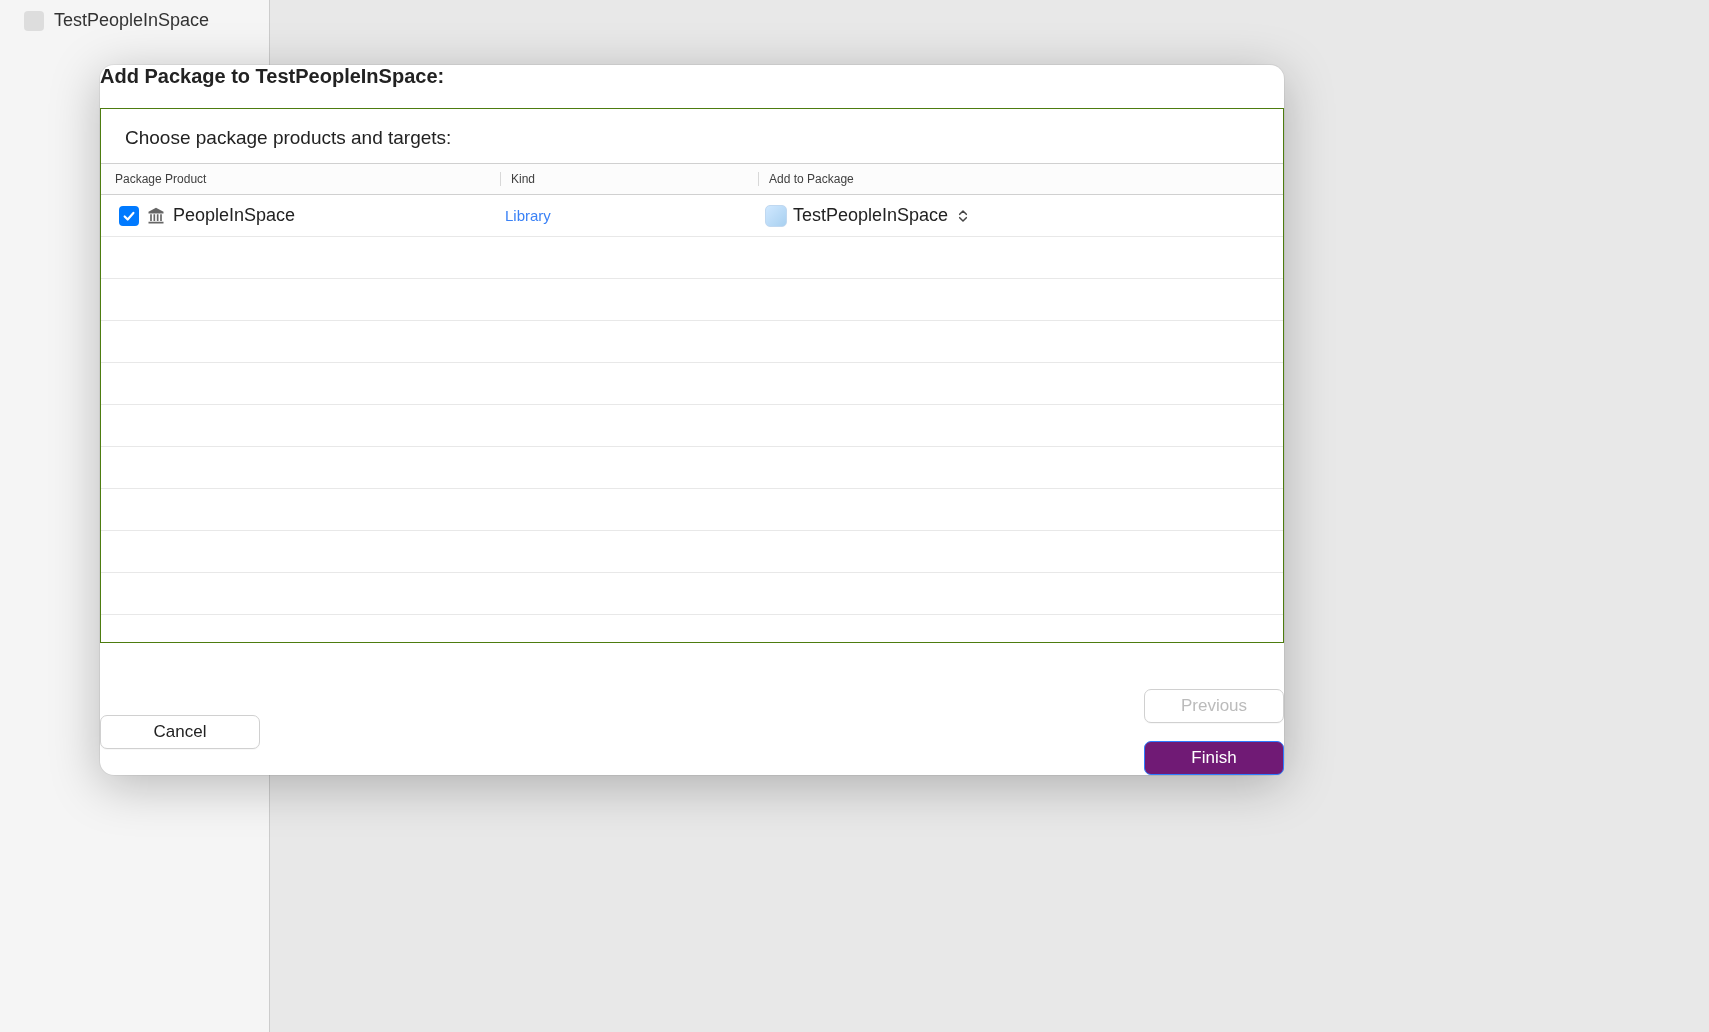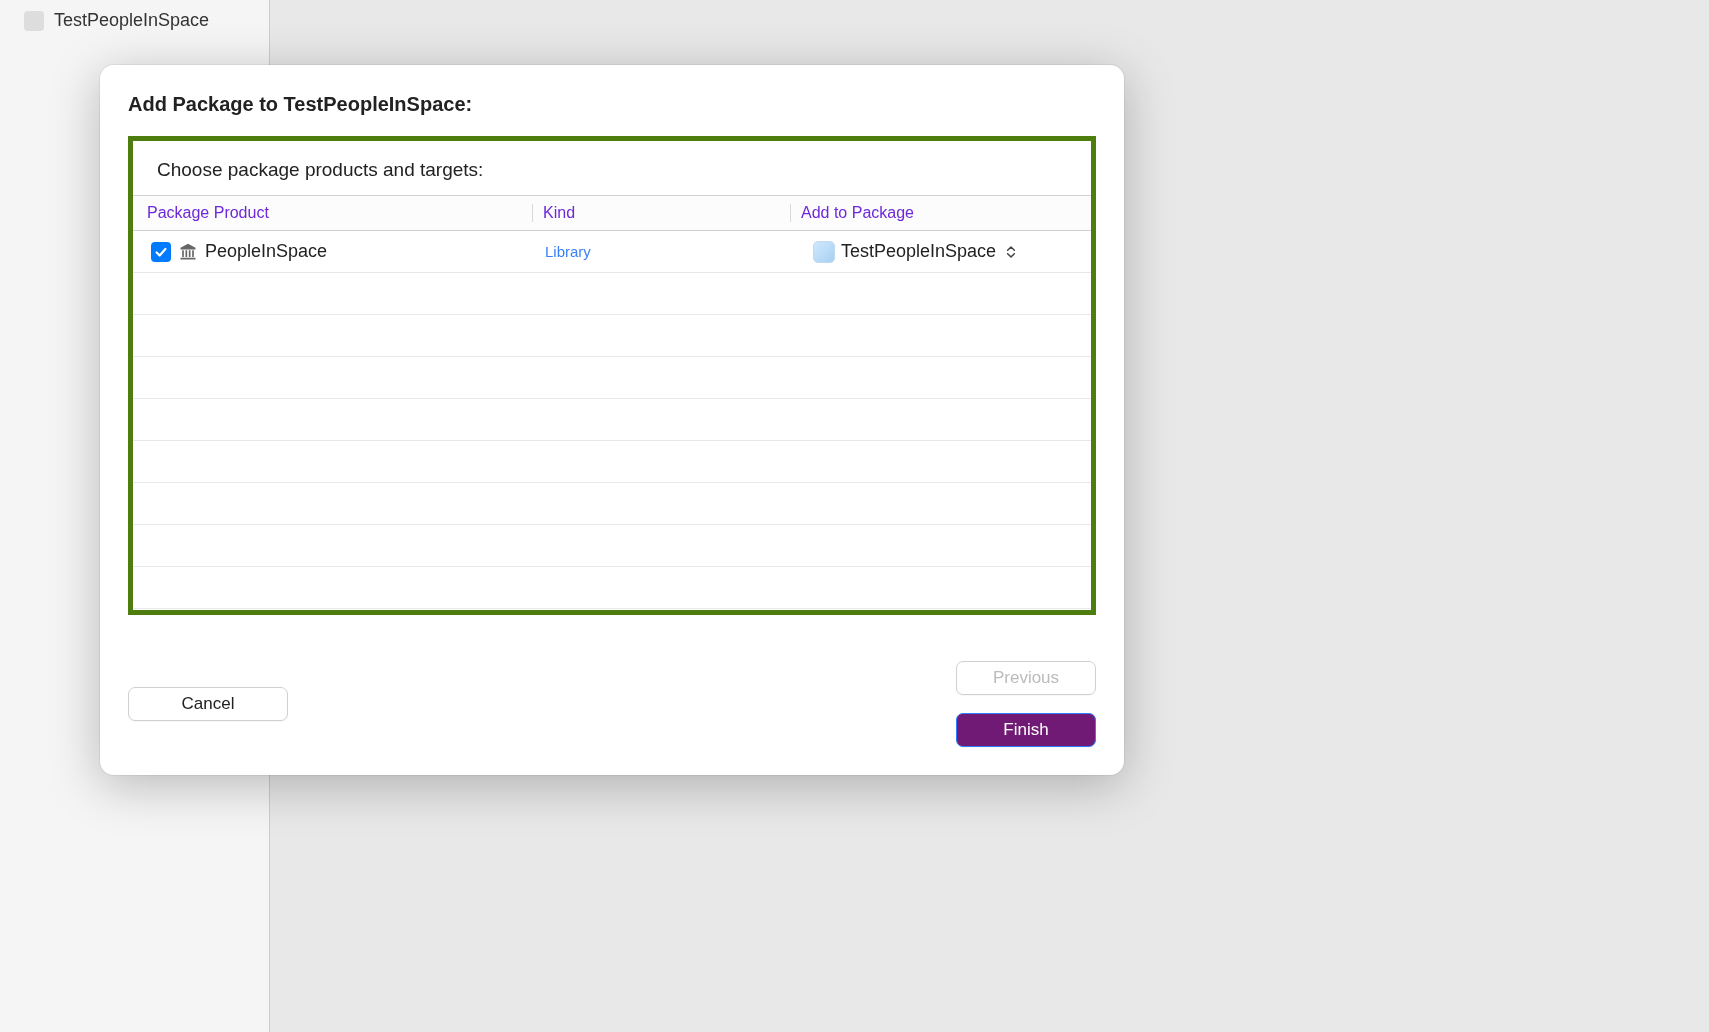--- a/index.html
+++ b/index.html
@@ -57,40 +57,39 @@
       top: 0;
       right: 0;
       height: 100%;
       background: #e8e8e8;
     }
     
     .modal {
       position: absolute;
       top: 65px;
       left: 100px;
-      width: 1024px;
+      width: 1184px;
       height: 710px;
       background: #fff;
       border-radius: 14px;
       box-shadow: 0 10px 50px rgba(0,0,0,0.25), 0 0 0 1px rgba(0,0,0,0.05);
       display: flex;
       flex-direction: column;
-      padding: 28px;
     }
     
     .modal-title {
       font-size: 20px;
       font-weight: 600;
       color: #222;
       margin-bottom: 20px;
     }
     
     .content-frame {
       flex: 1;
-      border: 5px solid #4d7c0f;
+      border: 1px solid #4d7c0f;
       display: flex;
       flex-direction: column;
       padding: 18px 0 0 0;
       overflow: hidden;
     }
     
     .subtitle {
       font-size: 19px;
       color: #222;
       padding: 0 24px 14px;
@@ -101,22 +100,22 @@
       margin: 0 0 0 0;
       overflow: hidden;
     }
     
     .table-header {
       display: flex;
       border-top: 1px solid #d0d0d0;
       border-bottom: 1px solid #d0d0d0;
       background: #fcfcfc;
       padding: 8px 0;
-      font-size: 16px;
-      color: #6d28d9;
+      font-size: 12px;
+      color: #404040;
     }
     
     .col-product {
       width: 400px;
       padding-left: 14px;
       border-right: 1px solid #d8d8d8;
     }
     
     .col-kind {
       width: 258px;
@@ -131,21 +130,20 @@
     
     .table-body {
       height: 100%;
     }
     
     .table-row {
       display: flex;
       align-items: center;
       height: 42px;
       border-bottom: 1px solid #e8e8e8;
-      gap: 8px;
     }
     
     .table-row.empty {
       height: 42px;
     }
     
     .cell-product {
       width: 400px;
       padding-left: 18px;
       display: flex;

